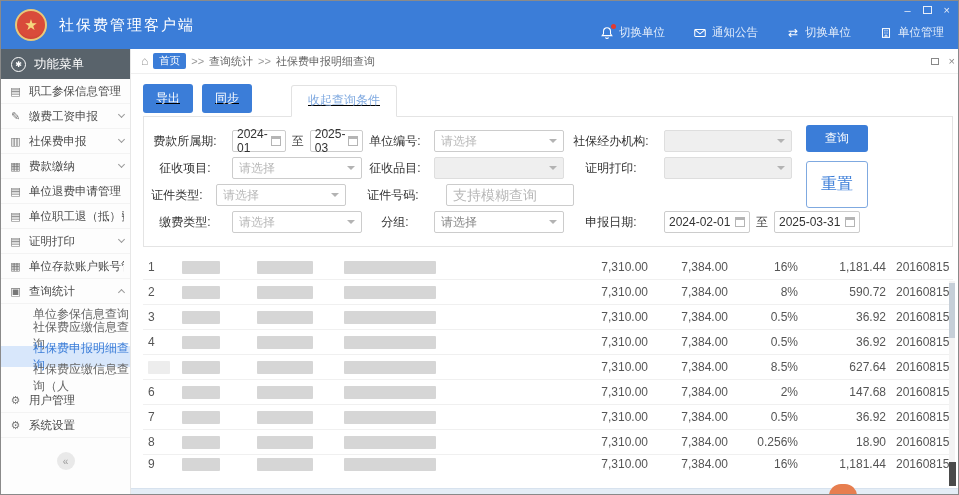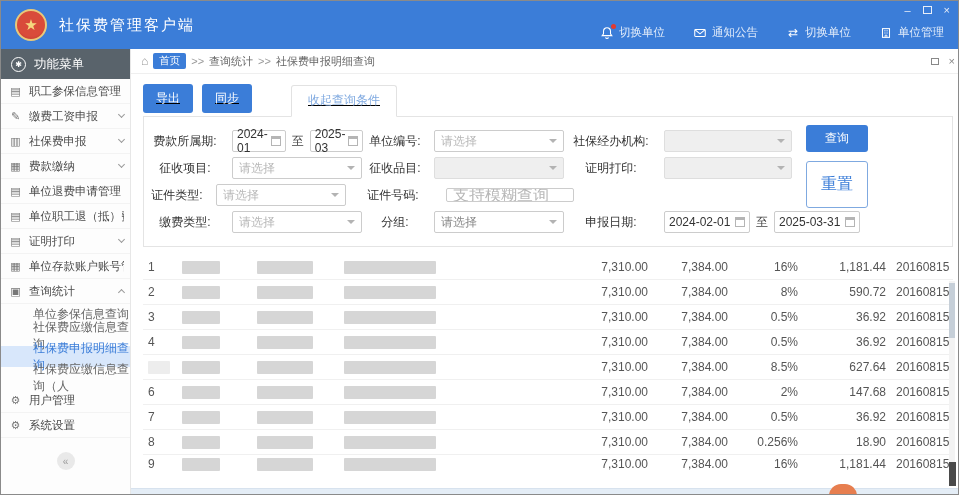--- a/index.html
+++ b/index.html
@@ -53,21 +53,21 @@
   .f-row { display:flex; align-items:center; margin:5px 0; }
   .f-label { text-align:center; color:#333; padding-right:6px; flex:0 0 auto; white-space:nowrap; }
   .g1 .f-label { width:88px; } .g1 .ctrl { width:130px; }
   .g2 .f-label { width:72px; } .g2 .ctrl { width:130px; }
   .g3 .f-label { width:100px; } .g3 .ctrl { width:128px; }
   .fgroup { display:flex; align-items:center; }
   .ctrl { flex:0 0 auto; }
   .select { border:1px solid #ccc; height:22px; display:flex; align-items:center; justify-content:space-between; padding:0 6px; background:#fff; color:#b8b8b8; border-radius:2px; cursor:pointer; }
   .select.disabled { background:#efefef; border-color:#dedede; }
   .sel-caret { width:0; height:0; border-left:4px solid transparent; border-right:4px solid transparent; border-top:4px solid #b3b3b3; }
-  .txt-input { border:1px solid #ccc; height:14px; width:100%; padding:0 6px; font-size:16px; border-radius:2px; color:#444; font-family:inherit; }
+  .txt-input { border:1px solid #ccc; height:22px; width:100%; padding:0 6px; font-size:14px; border-radius:2px; color:#444; font-family:inherit; }
   .txt-input::placeholder { color:#b8b8b8; }
   .date-wrap { display:flex; align-items:center; gap:4px; }
   .date-box { border:1px solid #ccc; height:22px; display:flex; align-items:center; justify-content:space-between; padding:0 4px; color:#333; background:#fff; border-radius:2px; cursor:pointer; }
   .cal-ic { width:10px; height:10px; border:1px solid #b5b5b5; border-top:3px solid #b5b5b5; display:inline-block; flex:0 0 auto; margin-left:3px; }
   .sep-zhi { color:#444; padding:0 2px; }
   .form-btns { position:absolute; left:662px; top:8px; display:flex; flex-direction:column; gap:9px; }
   .btn-query { background:#3b7dd8; color:#fff; border:none; border-radius:3px; font-size:12px; padding:5px 15px; cursor:pointer; font-family:inherit; }
   .btn-reset { background:#fff; color:#3b7dd8; border:1px solid #7fa9e0; border-radius:3px; font-size:16px; padding:12px 14px; cursor:pointer; font-family:inherit; }
 
   

